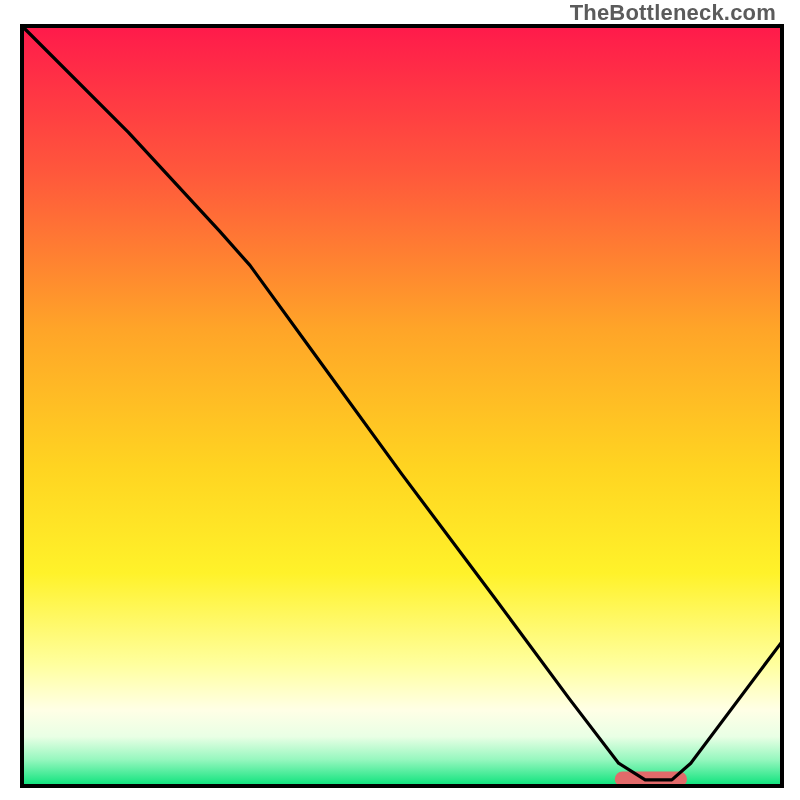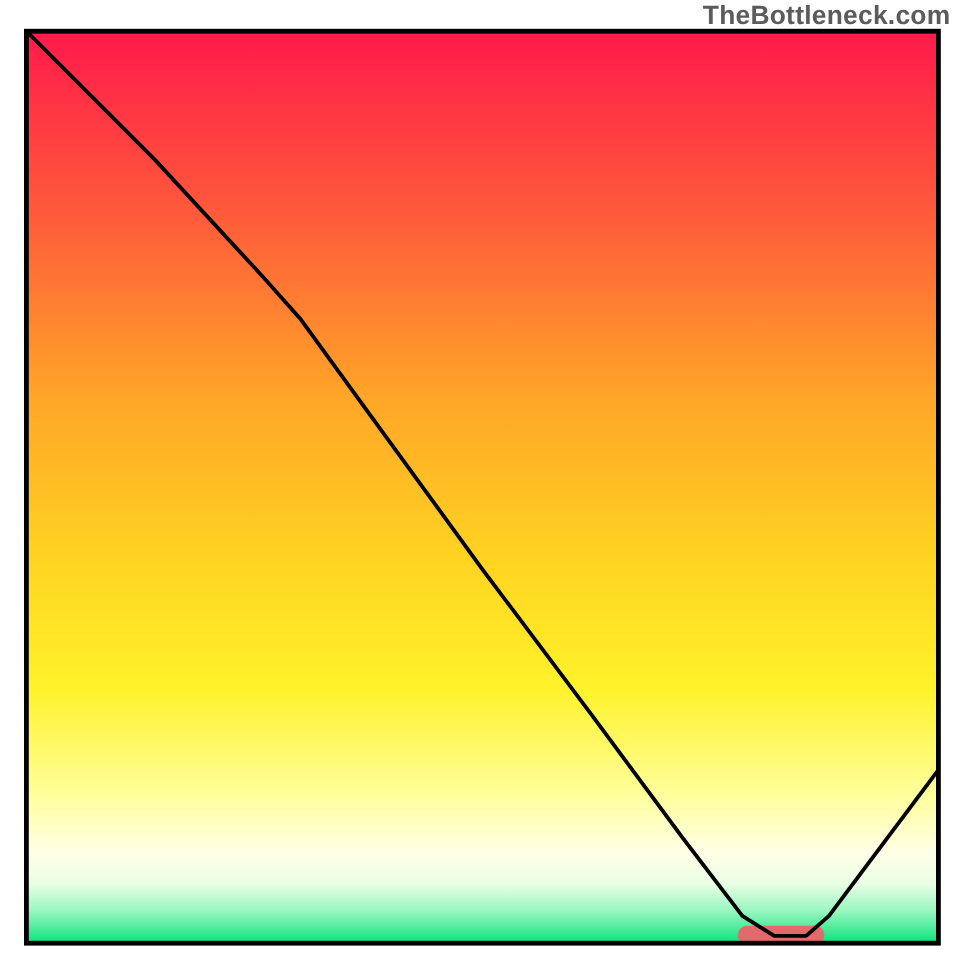--- a/index.html
+++ b/index.html
@@ -7,21 +7,21 @@
     padding: 0;
     width: 800px;
     height: 800px;
     background: #ffffff;
     overflow: hidden;
     font-family: Arial, Helvetica, sans-serif;
   }
   .watermark {
     position: absolute;
     top: 0px;
-    right: 8px;
+    right: 24px;
     font-size: 22px;
     font-weight: 600;
     color: #5b5b5b;
     letter-spacing: 0.2px;
     user-select: none;
   }
   svg { display: block; }
 </style>
 </head>
 <body>

